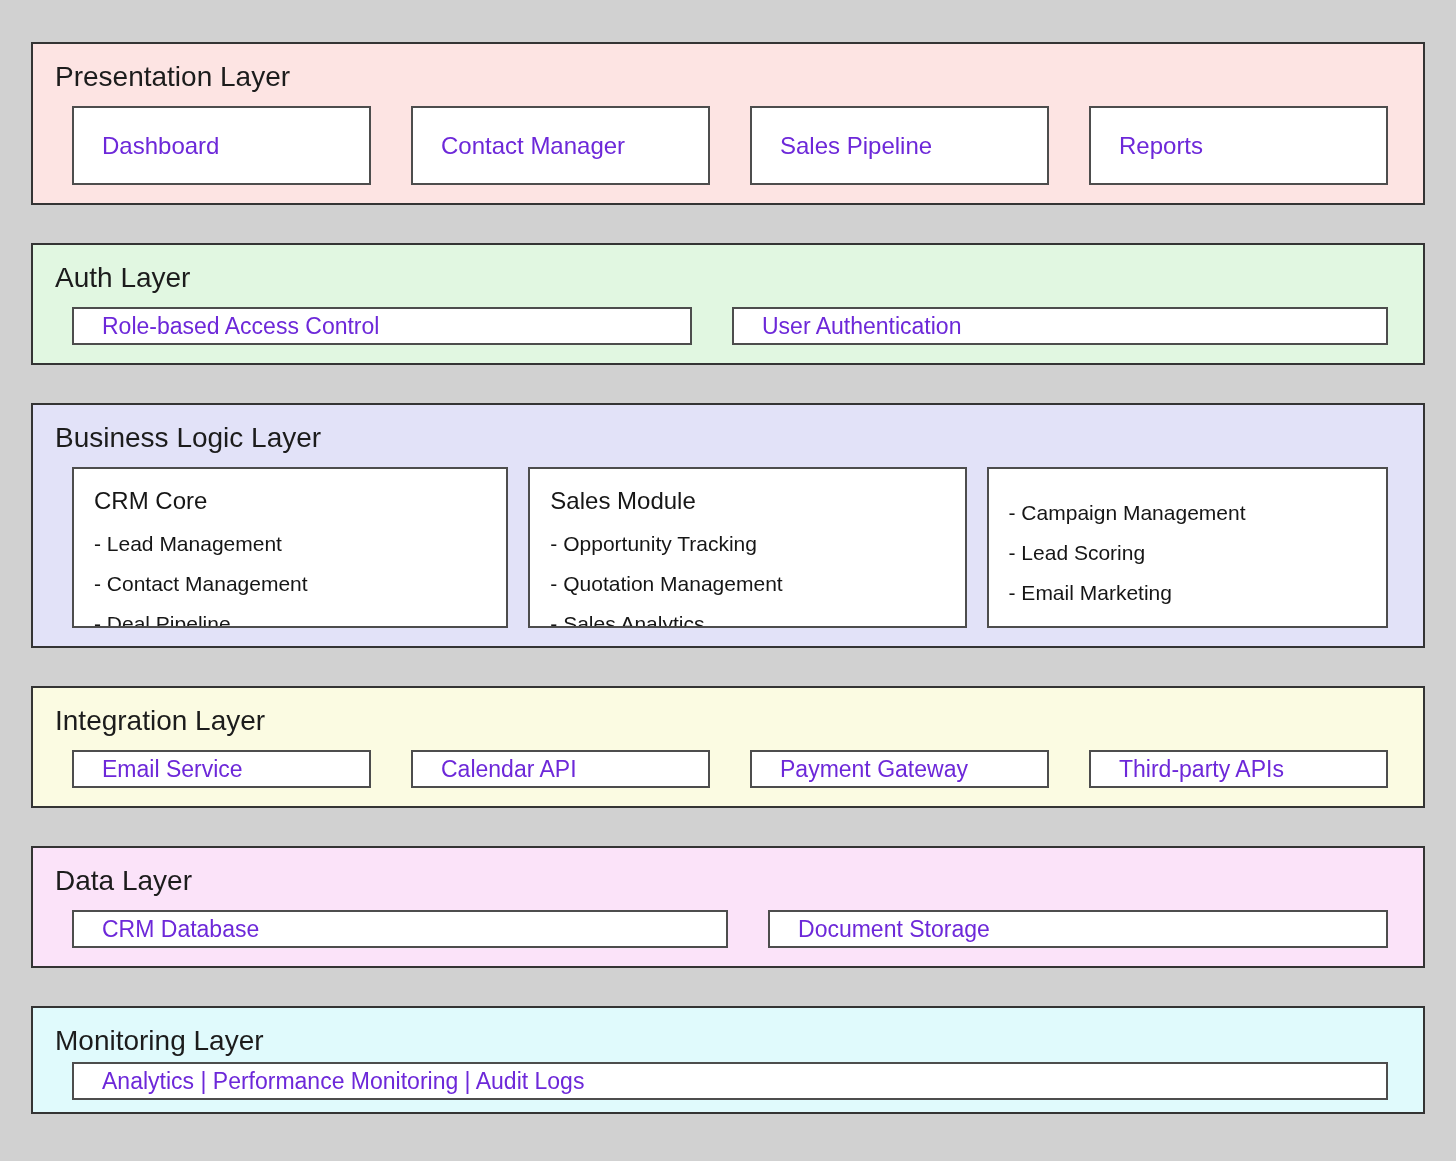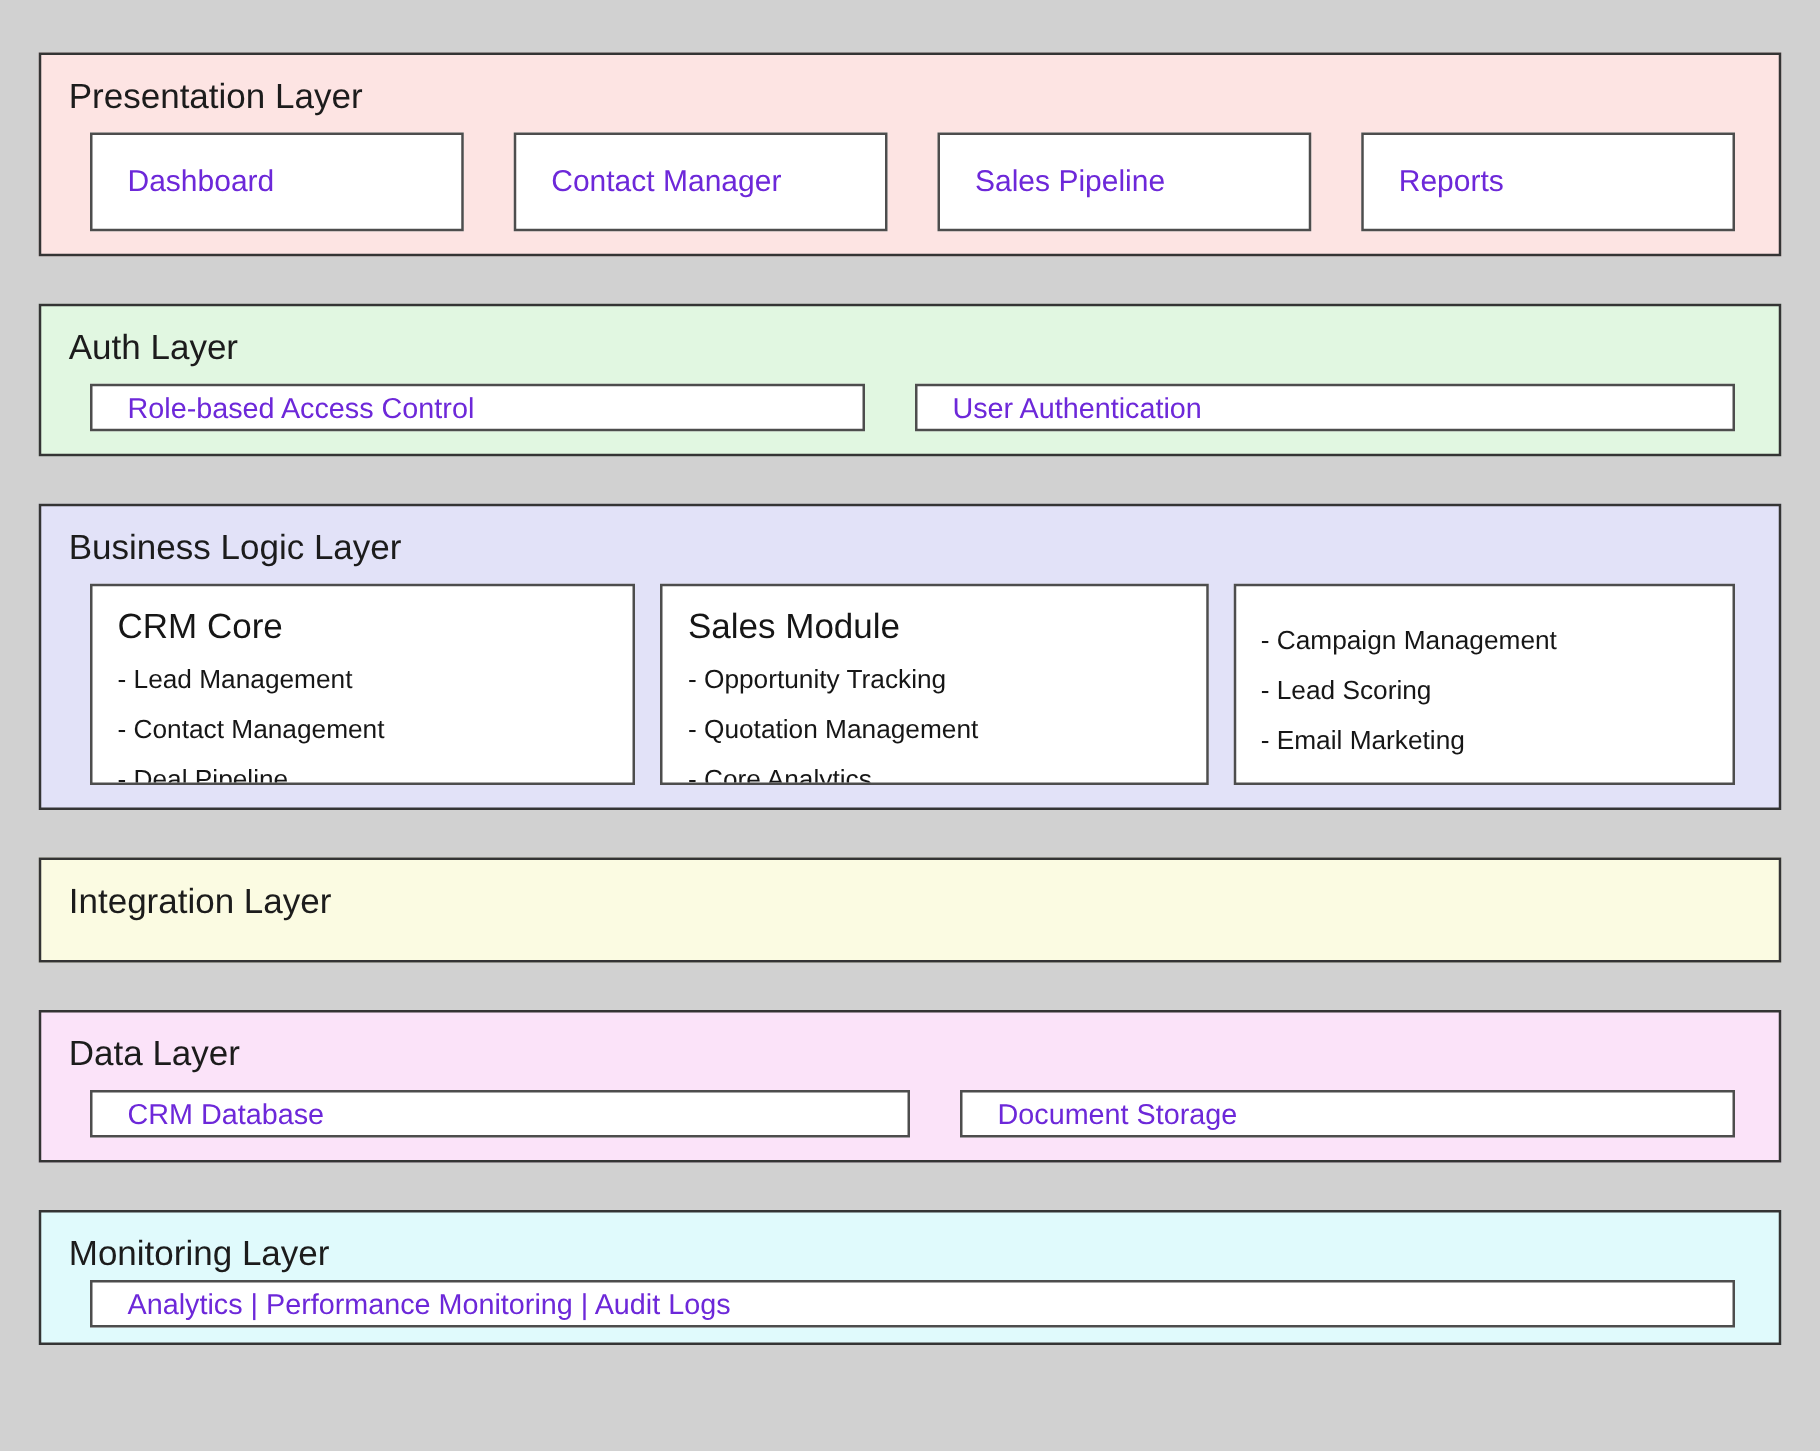--- a/index.html
+++ b/index.html
@@ -57,21 +57,21 @@
     border: 2px solid #4d4d4d;
     height: 161px;
     overflow: hidden;
     padding: 17px 10px 0 20px;
     display: block;
   }
   .module.m1 { flex: 438 1 0; }
   .module.m2 { flex: 440 1 0; }
   .module.m3 { flex: 400 1 0; }
   .module-title {
-    font-size: 28px;
+    font-size: 24px;
     line-height: 30px;
     margin: 0 0 15px 0;
     font-weight: 400;
   }
   .module-item {
     font-size: 21px;
     line-height: 26px;
     margin-top: 14px;
   }
 </style>
@@ -102,32 +102,38 @@
     <div class="module m1">
       <h3 class="module-title">CRM Core</h3>
       <div class="module-item">- Lead Management</div>
       <div class="module-item">- Contact Management</div>
       <div class="module-item">- Deal Pipeline</div>
     </div>
     <div class="module m2">
       <h3 class="module-title">Sales Module</h3>
       <div class="module-item">- Opportunity Tracking</div>
       <div class="module-item">- Quotation Management</div>
-      <div class="module-item">- Core Analytics</div>
+      <div class="module-item">- Sales Analytics</div>
     </div>
     <div class="module m3">
       <div class="module-item">- Campaign Management</div>
       <div class="module-item">- Lead Scoring</div>
       <div class="module-item">- Email Marketing</div>
     </div>
   </div>
 </div>
 
 <div class="layer" style="background-color: rgb(251, 251, 226);">
   <h2 class="layer-title">Integration Layer</h2>
+  <div class="box-row">
+    <div class="wbox slim full">Email Service</div>
+    <div class="wbox slim full">Calendar API</div>
+    <div class="wbox slim full">Payment Gateway</div>
+    <div class="wbox slim full">Third-party APIs</div>
+  </div>
 </div>
 
 <div class="layer" style="background-color: rgb(251, 227, 249);">
   <h2 class="layer-title">Data Layer</h2>
   <div class="box-row">
     <div class="wbox slim grow-a">CRM Database</div>
     <div class="wbox slim grow-b">Document Storage</div>
   </div>
 </div>
 

